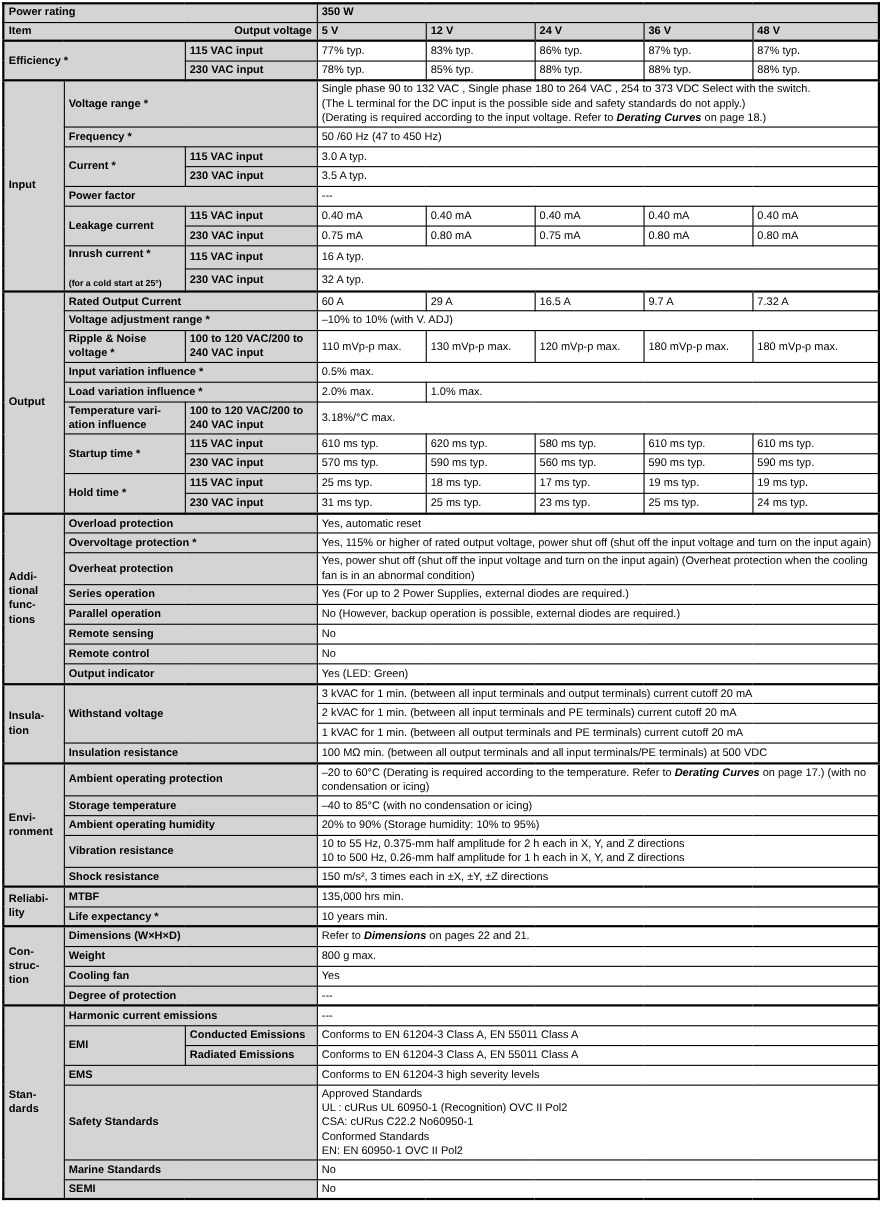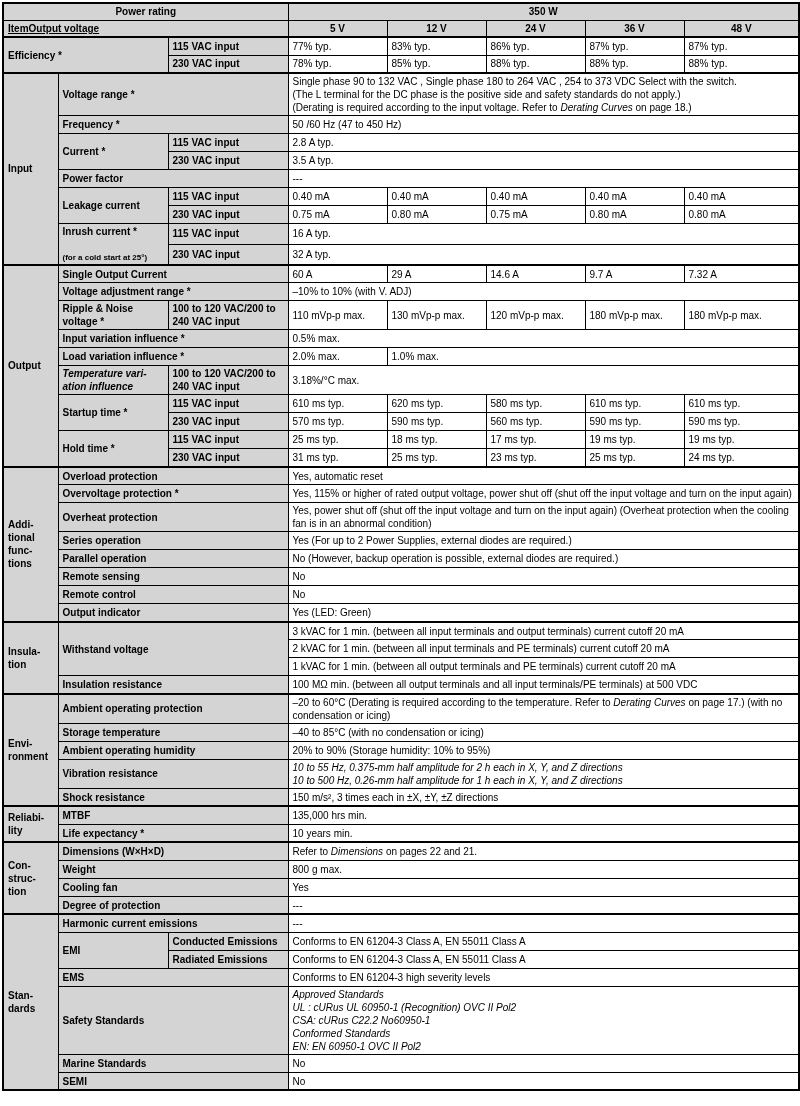--- a/index.html
+++ b/index.html
@@ -21,27 +21,27 @@
     border:1px solid #000;
     padding:1px 4px;
     vertical-align:middle;
     line-height:1.3;
     word-wrap:break-word;
   }
   tr { height:18px; }
   tr.hdr { height:17px; }
   td.h { background:#d4d4d4; font-weight:bold; }
   td.sec { white-space:pre-line; vertical-align:middle;margin-left:16px; }
-  td.pre { white-space:pre-line;font-style:italic; }
-  .center { text-align:center; }
-  .right { text-align:center;margin-top:36px; }
+  td.pre { white-space:pre-line; }
+  .center { }
+  .right { text-align:left;margin-top:36px; }
   tr.thick td { border-top:2px solid #000; }
-  .split { display:flex; justify-content:flex-start; align-items:center;text-decoration:underline; }
+  .split { display:flex; justify-content:space-between; align-items:center; }
   .note { font-size:8px; font-weight:bold; line-height:1.1;margin-top:16px; }
-  i { font-style:italic; }
+  i { font-style:italic;font-weight:bold; }
 </style>
 </head>
 <body>
 
 <table class="spec">
   <colgroup>
     <col style="width:55px">
       <col style="width:110px">
       <col style="width:120px">
     <col style="width:99px">
@@ -86,32 +86,32 @@
     <td>88% typ.</td>
     <td>88% typ.</td>
     <td>88% typ.</td>
   </tr>
 
   <tr class="thick">
     <td class="h sec" rowspan="9">Input</td>
     <td class="h" colspan="2">Voltage range *</td>
     <td colspan="5">
       <span>Single phase 90 to 132 VAC , Single phase  180 to 264 VAC , 254 to 373 VDC  Select with the switch.</span><br>
-      <span>(The L terminal for the DC phase is the positive side and safety standards do not apply.)</span><br>
+      <span>(The L terminal for the DC input is the possible side and safety standards do not apply.)</span><br>
       <span>(Derating is required according to the input voltage. Refer to </span><i>Derating Curves</i><span> on page 18.)</span>
     </td>
   </tr>
   <tr>
     <td class="h" colspan="2">Frequency *</td>
     <td colspan="5">50 /60 Hz (47 to 450 Hz)</td>
   </tr>
   <tr>
     <td class="h" rowspan="2">Current  *</td>
     <td class="h">115 VAC input</td>
-    <td colspan="5">2.8 A typ.</td>
+    <td colspan="5">3.0 A typ.</td>
   </tr>
   <tr>
     <td class="h">230 VAC input</td>
     <td colspan="5">3.5 A typ.</td>
   </tr>
   <tr>
     <td class="h" colspan="2">Power factor</td>
     <td colspan="5">---</td>
   </tr>
   <tr>
@@ -139,24 +139,24 @@
     <td class="h">115 VAC input</td>
     <td colspan="5">16 A typ.</td>
   </tr>
   <tr>
     <td class="h">230 VAC input</td>
     <td colspan="5">32 A typ.</td>
   </tr>
 
   <tr class="thick">
     <td class="h sec" rowspan="10">Output</td>
-    <td class="h" colspan="2">Single Output Current</td>
+    <td class="h" colspan="2">Rated Output Current</td>
     <td>60 A</td>
     <td>29 A</td>
-    <td>14.6 A</td>
+    <td>16.5 A</td>
     <td>9.7 A</td>
     <td>7.32 A</td>
   </tr>
   <tr>
     <td class="h" colspan="2">Voltage adjustment range *</td>
     <td colspan="5">–10% to 10% (with V. ADJ)</td>
   </tr>
   <tr>
     <td class="h">Ripple &amp; Noise voltage *</td>
     <td class="h">100 to 120 VAC/200 to 240 VAC input</td>

